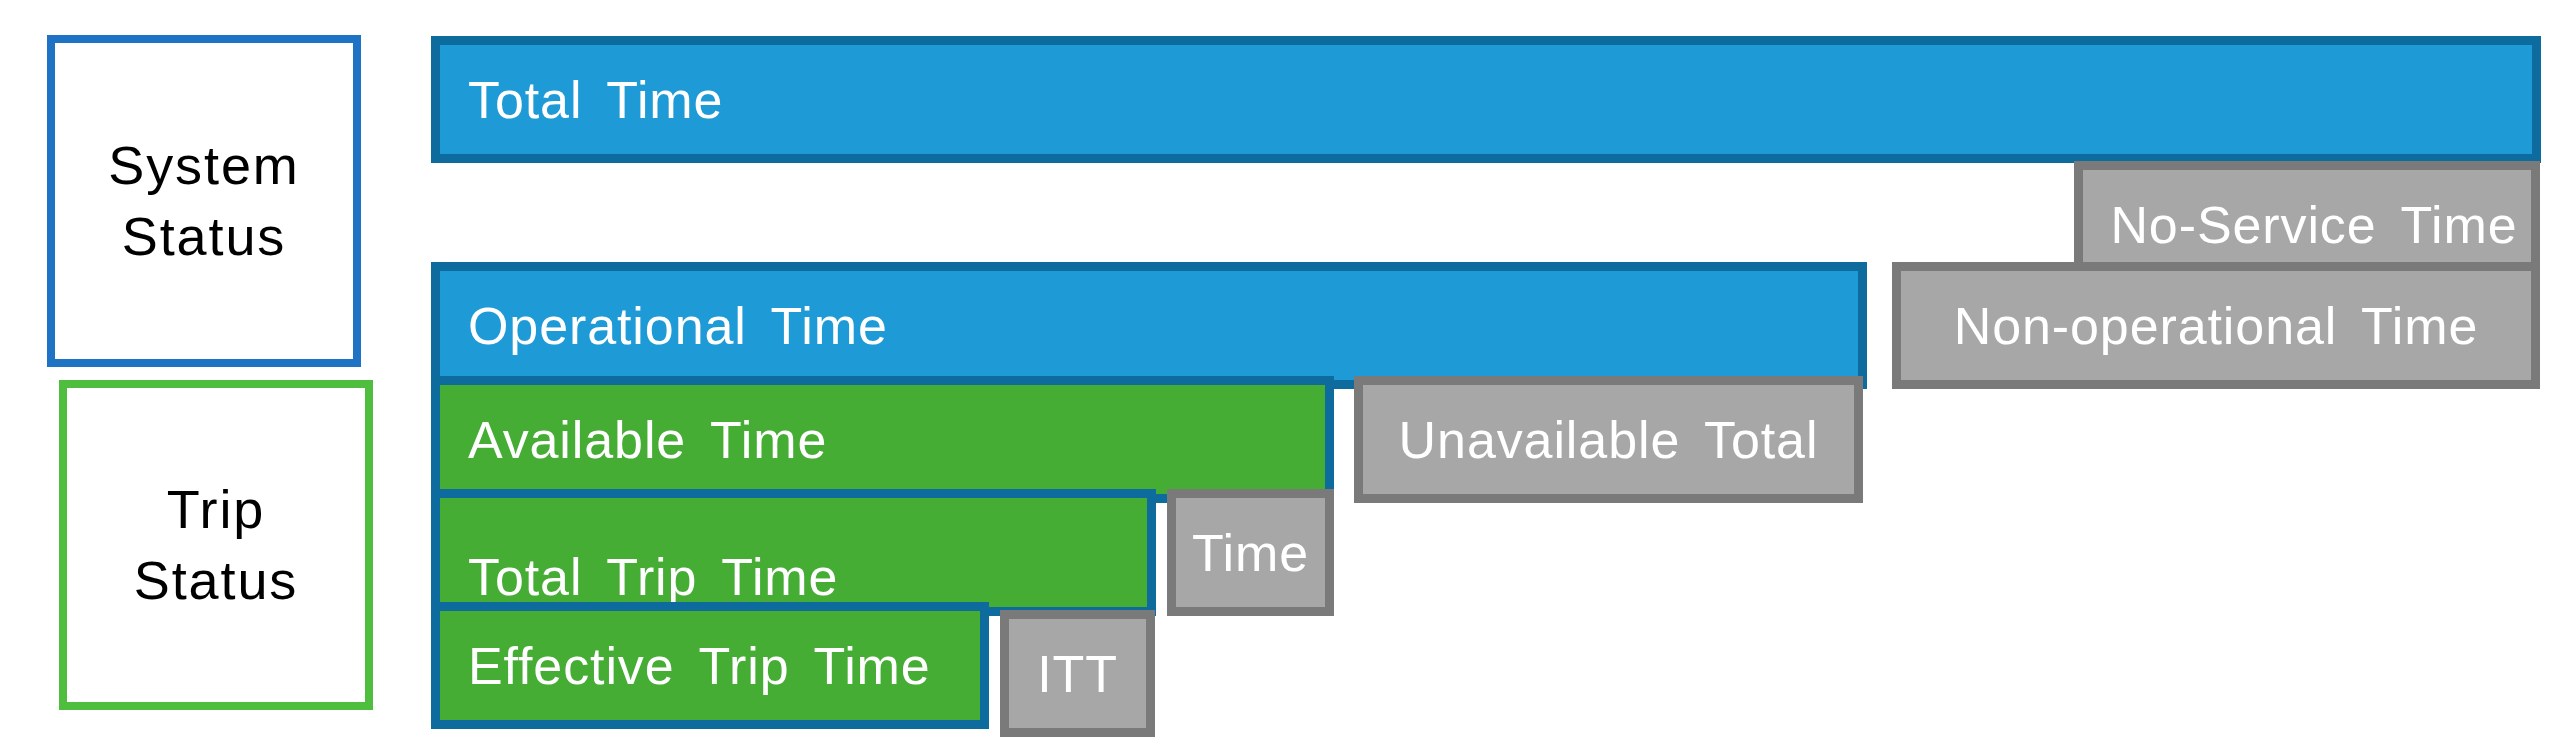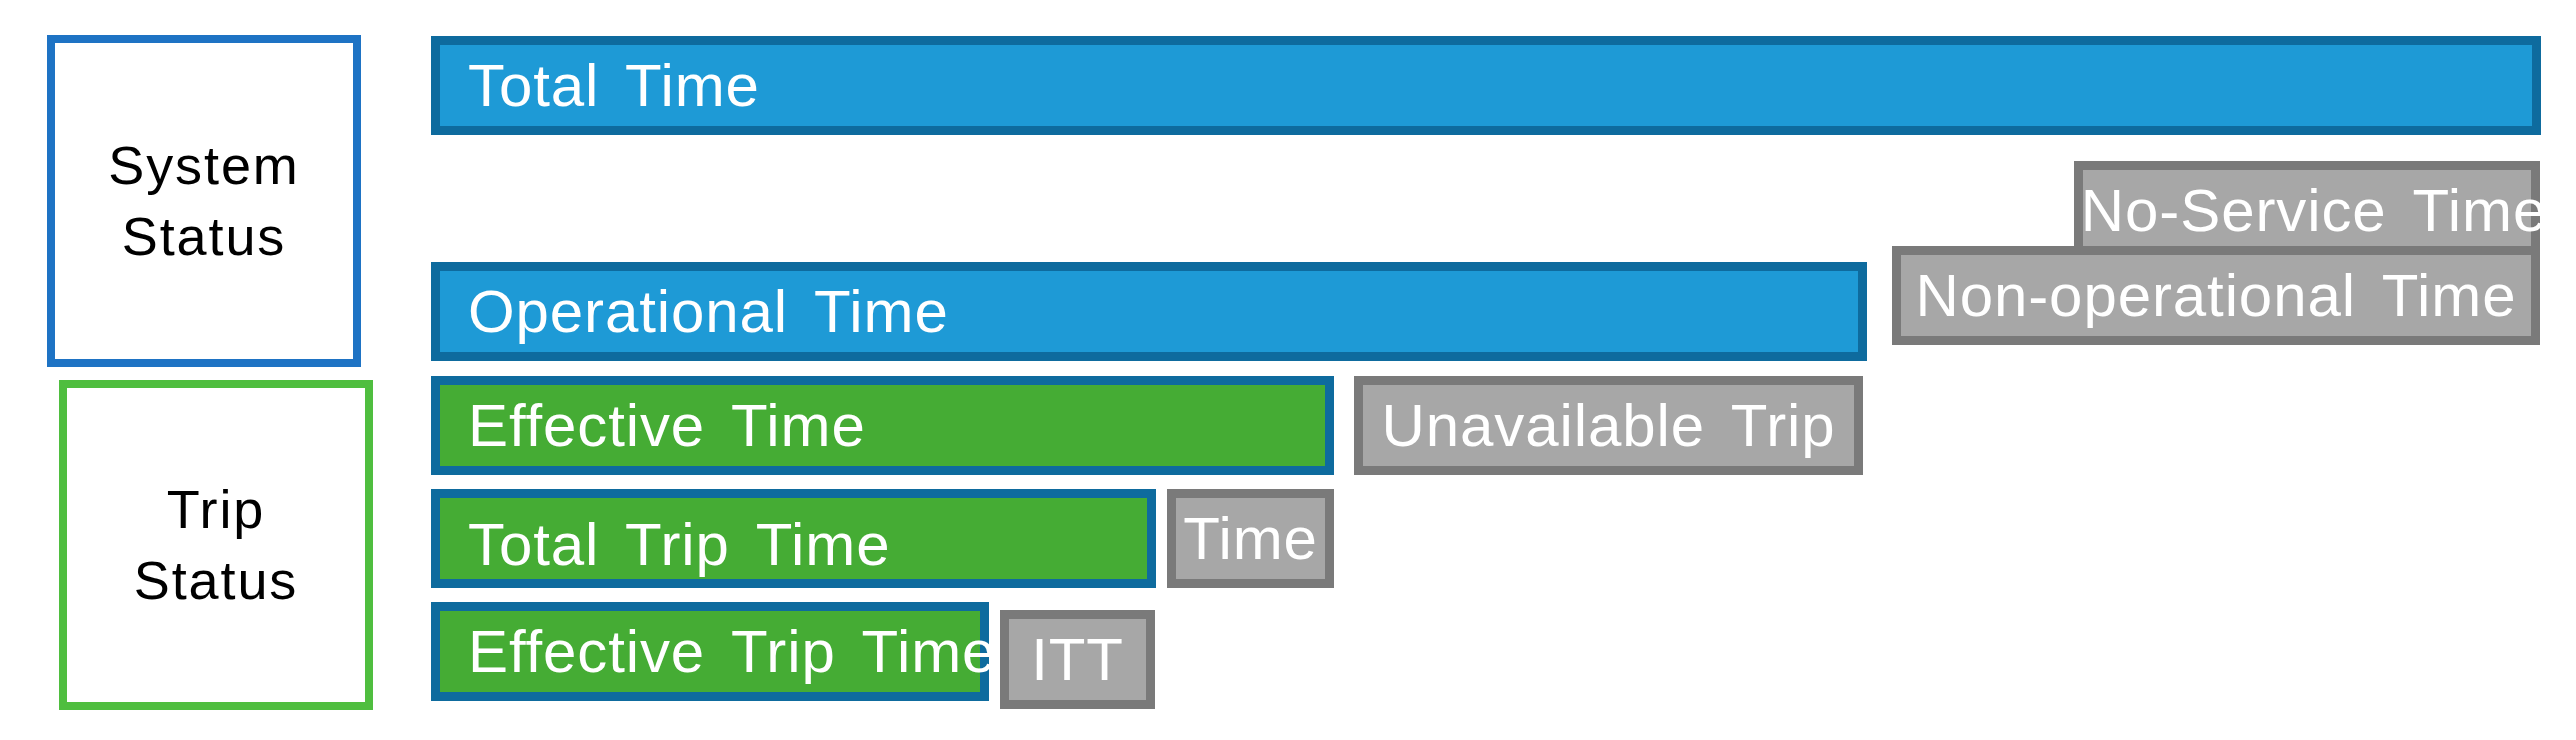--- a/index.html
+++ b/index.html
@@ -33,42 +33,42 @@
     color: var(--box-text, #000000);
     font-size: 54px;
     line-height: 1.32;
     letter-spacing: 1.9px;
   }
   .side-box-label span { display: block; }
 
   
   .bar {
     position: absolute;
-    height: 99px;
+    height: 127px;
     box-sizing: border-box;
     display: flex;
     align-items: center;
     color: var(--bar-text, #ffffff);
-    font-size: 60px;
+    font-size: 52px;
     letter-spacing: 0.9px;
     word-spacing: 9.4px;
     white-space: nowrap;
   }
   .bar-blue  { background: var(--blue-fill);  border: 9.4px solid var(--blue-border); padding-left: 28px; }
   .bar-green { background: var(--green-fill); border: 9.4px solid var(--blue-border); padding-left: 28px; }
   .bar-gray  { background: var(--gray-fill);  border: 9.4px solid var(--gray-border); justify-content: center; }
 
   
   #bar-total-time          { left: 431px;  top: 36px;  width: 2110px; }
   
   #bar-service-time        { left: 431px;  top: 149px; width: 1611px; }
   #bar-no-service-time     { left: 2074px; top: 161px; width: 466px; padding-left: 14px;  }
   
   #bar-operational-time    { left: 431px;  top: 262px; width: 1436px; }
-  #bar-non-operational-time{ left: 1892px; top: 246px; width: 648px; text-align: right;  }
+  #bar-non-operational-time{ left: 1892px; top: 262px; width: 648px; text-align: right;  }
   
   #bar-available-time      { left: 431px;  top: 376px; width: 903px;  }
   #bar-unavailable-time    { left: 1354px; top: 376px; width: 509px;  }
   
   #bar-total-trip-time     { left: 431px;  top: 489px; width: 725px; align-items: flex-end;  }
   #bar-idle                { left: 1167px; top: 489px; width: 167px;  }
   
   #bar-effective-trip-time { left: 431px;  top: 602px; width: 558px;  }
   #bar-itt                 { left: 1000px; top: 602px; width: 155px; margin-top: 8px;  }
 </style>
@@ -99,24 +99,24 @@
   </div>
 
   <div class="bar bar-blue" id="bar-operational-time">
     <span class="bar-label">Operational Time</span>
   </div>
   <div class="bar bar-gray" id="bar-non-operational-time">
     <span class="bar-label">Non-operational Time</span>
   </div>
 
   <div class="bar bar-green" id="bar-available-time">
-    <span class="bar-label">Effective Time</span>
+    <span class="bar-label">Available Time</span>
   </div>
   <div class="bar bar-gray" id="bar-unavailable-time">
-    <span class="bar-label">Unavailable Trip</span>
+    <span class="bar-label">Unavailable Total</span>
   </div>
 
   <div class="bar bar-green" id="bar-total-trip-time">
     <span class="bar-label">Total Trip Time</span>
   </div>
   <div class="bar bar-gray" id="bar-idle">
     <span class="bar-label">Time</span>
   </div>
 
   <div class="bar bar-green" id="bar-effective-trip-time">

